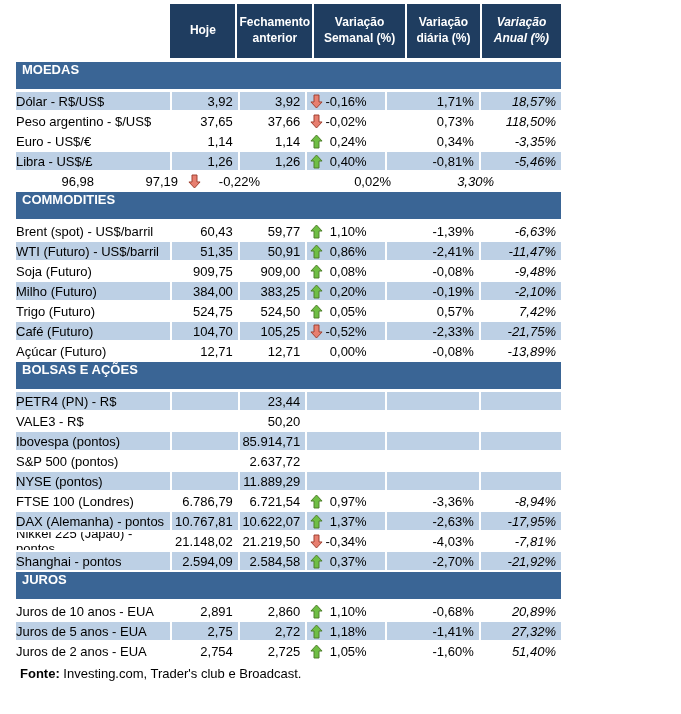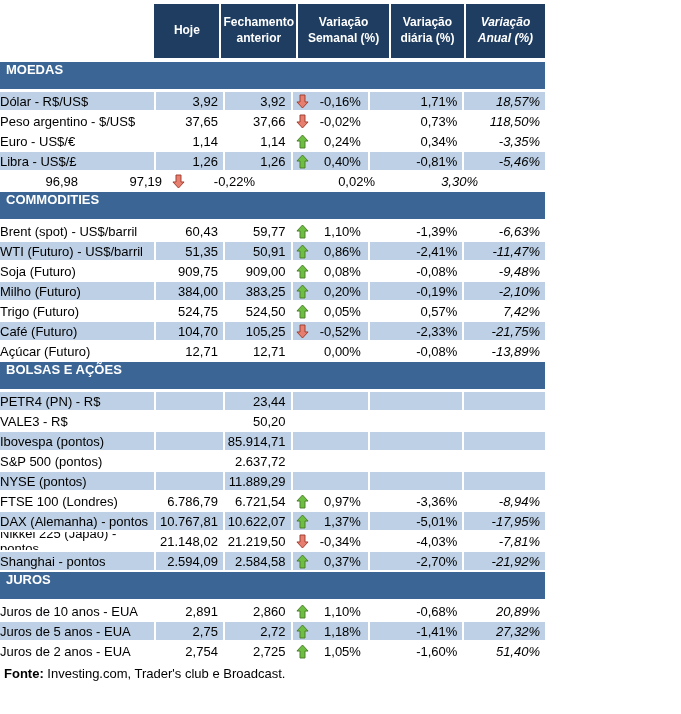--- a/index.html
+++ b/index.html
@@ -8,21 +8,21 @@
     --row-shaded:#BDD0E5;
     --arrow-up-fill:#6FBE44;
     --arrow-up-stroke:#4A7A28;
     --arrow-down-fill:#E77F70;
     --arrow-down-stroke:#9C3B2B;
     --text:#000000;
     --header-text:#FFFFFF;
   }
   html,body{margin:0;padding:0;background:#fff;}
   body{font-family:"Liberation Sans",sans-serif;color:var(--text);}
-  .sheet{width:545px;padding-top:4px;}
+  .sheet{width:545px;padding-top:4px;margin-left:16px;}
 
   
   .c0{width:198px;}
   .c1{width:85px;}
   .c2{width:84px;}
   .c3{width:95px;}
   .c4{width:118px;}
   .c5{width:101px;font-style:italic;}
 
   .header-row{display:flex;margin-bottom:4px;}
@@ -46,21 +46,21 @@
   .row{display:flex;margin-bottom:2px;}
   .cell{
     box-sizing:border-box;height:18px;font-size:13px;
     display:flex;align-items:center;
     border-right:2px solid #fff;background:transparent;overflow:hidden;
   }
   .row .c5{border-right:none;}
   .row.shaded .cell{background:var(--row-shaded);}
   .cell.label{}
   .cell.num{justify-content:flex-end;padding-right:5px;}
-  .cell.diaria{justify-content:space-between;padding-left:3px;padding-right:7px;align-items:center;}
+  .cell.diaria{justify-content:space-between;padding-left:3px;padding-right:18px;align-items:center;}
   .arrow{display:flex;align-items:center;width:13px;min-width:13px;height:15px;}
   .arrow svg{display:block;}
   .arrow-up path{fill:var(--arrow-up-fill);stroke:var(--arrow-up-stroke);stroke-width:1;}
   .arrow-down path{fill:var(--arrow-down-fill);stroke:var(--arrow-down-stroke);stroke-width:1;}
 
   .fonte{font-size:13px;padding:4px 12px 6px 4px;}
   .fonte .bold{font-weight:bold;}
 </style>
 </head>
 <body>
@@ -365,21 +365,21 @@
     <div class="cell c1 num">10.767,81</div>
     <div class="cell c2 num">10.622,07</div>
     <div class="cell c3 diaria">
       <span class="arrow">
                 <svg viewBox="0 0 14 16" width="13" height="15" class="arrow-up">
                   <path d="M7 1 L13 7.5 L9.7 7.5 L9.7 15 L4.3 15 L4.3 7.5 L1 7.5 Z"></path>
                 </svg>
               </span>
       <span class="val">1,37%</span>
     </div>
-    <div class="cell c4 num">-5,01%</div>
+    <div class="cell c4 num">-2,63%</div>
     <div class="cell c5 num">-17,95%</div>
   </div>
 
   <div class="row">
     <div class="cell c0 label">Nikkei 225 (Japão) - pontos</div>
     <div class="cell c1 num">21.148,02</div>
     <div class="cell c2 num">21.219,50</div>
     <div class="cell c3 diaria">
       <span class="arrow">
                 <svg viewBox="0 0 14 16" width="13" height="15" class="arrow-down">

